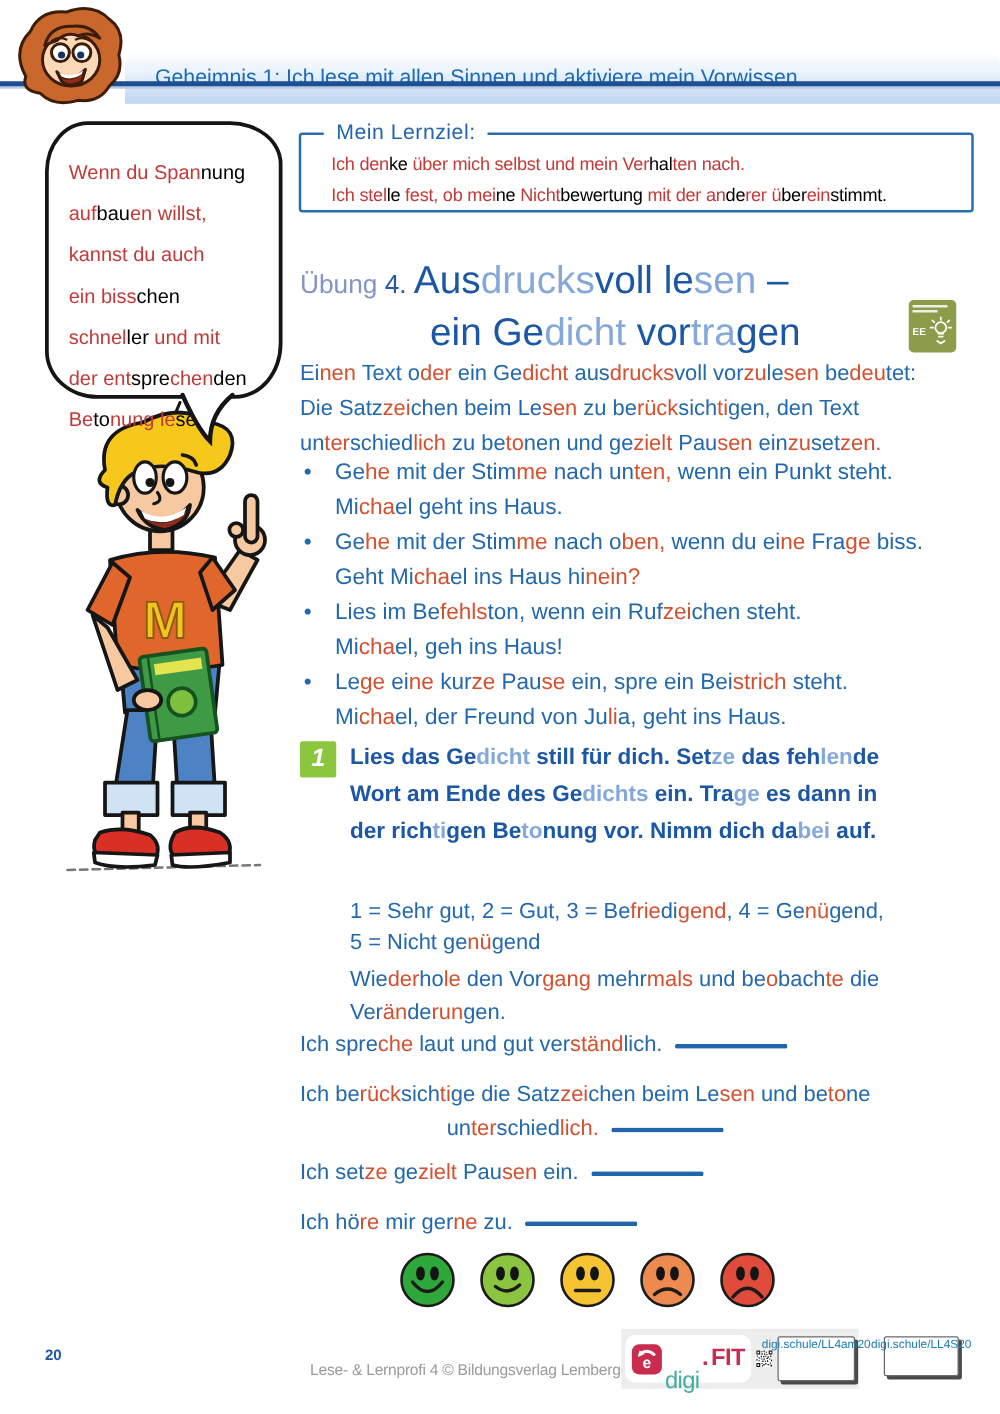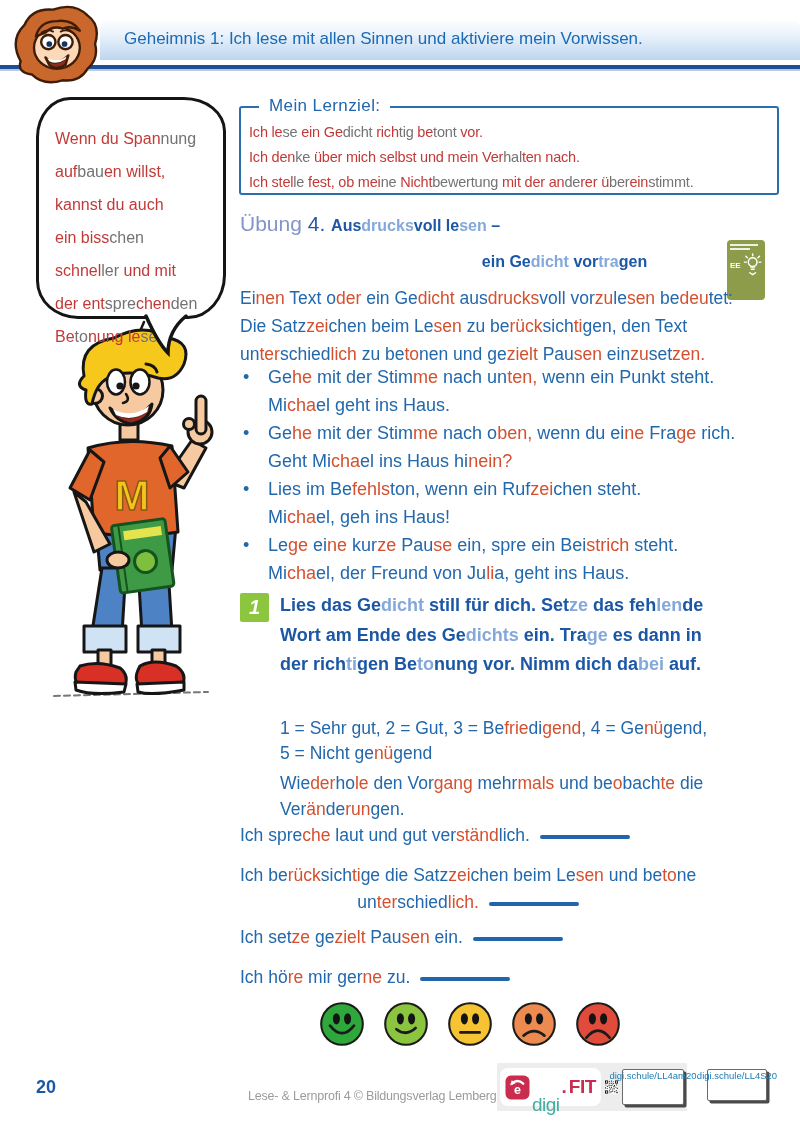--- a/index.html
+++ b/index.html
@@ -3,57 +3,57 @@
 <meta charset="utf-8">
 <style>
   html,body{margin:0;padding:0;background:#fff;}
   .page{position:relative;width:800px;height:1131px;background:#fff;overflow:hidden;
         font-family:"Liberation Sans",sans-serif;}
   .tline{white-space:nowrap;}
 
   
   .c1{color:#2268ad}.c2{color:#d4502e}
   .h1{color:#1c57a5}.h2{color:#84a8da}
-  .r1{color:#c23a38}.r2{color:#737373}
+  .r1{color:#c23a38}.r2{color:#000000}
 
   
   .girl-avatar{position:absolute;left:6px;top:2px;width:98px;height:84px;z-index:3;}
-  .hdr-bar{position:absolute;left:100px;top:18px;width:700px;height:42px;
+  .hdr-bar{position:absolute;left:100px;top:41px;width:700px;height:42px;
            background:linear-gradient(180deg,#ffffff 0%,#eaf2fb 40%,#bdd6ee 100%);
            border-radius:10px 10px 0 0;z-index:1;}
   .hdr-bar span{display:block;line-height:42px;padding-left:24px;font-size:17px;color:#1a6ab5;}
   .hdr-line{position:absolute;left:0;top:65px;width:800px;height:4px;background:#1d4f94;
             box-shadow:0 2px 0 #b9cbe4;z-index:2;}
 
   
   .bubble{position:absolute;left:36px;top:97px;width:190px;height:222px;box-sizing:border-box;
           border:3.5px solid #151515;border-radius:34px 42px 38px 42px / 40px 34px 44px 38px;
           padding:22px 6px 0 16px;z-index:1;}
   .bubble .tline{font-size:16px;line-height:33px;}
   .bubble-tail{position:absolute;left:138px;top:313px;z-index:2;}
 
   .boy{position:absolute;left:26px;top:320px;width:205px;height:385px;}
 
   
-  .lernziel{position:absolute;left:239px;top:106px;width:540px;height:89px;box-sizing:border-box;
-            border:2.5px solid #2a6fad;border-radius:3px;padding:12px 10px 0 8px;}
+  .lernziel{position:absolute;left:239px;top:106px;width:540px;height:64px;box-sizing:border-box;
+            border:2.5px solid #2a6fad;border-radius:3px;padding:12px 10px 0 24px;}
   .lz-title{position:absolute;top:-12px;left:18px;background:#fff;padding:0 10px;
             font-size:17px;color:#2366ae;letter-spacing:.4px;}
   .lernziel .tline{font-size:14.5px;letter-spacing:-0.2px;line-height:25px;}
 
   
   .ex-head{position:absolute;left:240px;top:206px;width:545px;}
   .ex-l1{line-height:36px;}
   .ex-pre{font-size:21px;color:#8394c6;}
   .ex-num{font-size:21px;color:#2a57a5;}
-  .ex-title{font-size:16px;font-weight:bold;text-align:center;}
+  .ex-title{font-size:31px;font-weight:normal;}
   .ex-l2{margin-left:104px;line-height:35px;}
 
   
-  .badge{position:absolute;left:727px;top:240px;width:38px;height:60px;background:#8d9c4a;
+  .badge{position:absolute;left:727px;top:240px;width:38px;height:42px;background:#8d9c4a;
          border-radius:4px;box-sizing:border-box;padding:4px 3px 2px 3px;}
   .badge-bars i{display:block;height:2px;background:#fff;margin-bottom:2px;opacity:.85;}
   .badge-bars i:nth-child(1){width:28px;}
   .badge-bars i:nth-child(2){width:20px;}
   .badge-row{display:flex;align-items:center;gap:2px;margin-top:2px;}
   .badge-ee{color:#fff;font-size:8px;font-weight:bold;}
 
   
   .intro{position:absolute;left:240px;top:284px;width:548px;}
   .intro .tline{font-size:17.5px;line-height:28px;}
@@ -85,21 +85,21 @@
   .s1{top:822px;} .s2{top:862px;} .s3{top:924px;} .s4{top:964px;}
 
   
   .smileys{position:absolute;left:318px;top:1000px;display:flex;gap:16px;}
   .smileys svg{width:48px;height:48px;}
   .face{stroke:#1b1b1b;stroke-width:2.6;}
   .eye{fill:#141414;}
   .mouth{fill:none;stroke:#1b1b1b;stroke-width:3.4;stroke-linecap:round;}
 
   
-  .pnum{position:absolute;left:36px;top:1077px;font-size:18px;font-weight:bold;color:#1c57a5;}
+  .pnum{position:absolute;left:36px;top:1077px;font-size:12px;font-weight:bold;color:#1c57a5;}
   .credit{position:absolute;left:248px;top:1089px;font-size:12.5px;color:#9b9b9b;letter-spacing:-0.2px;}
   .digifit-panel{position:absolute;left:497px;top:1063px;width:190px;height:48px;background:#ededed;
                  display:flex;align-items:center;padding:0 3px;gap:4px;box-sizing:border-box;}
   .brand-pill{background:#fff;border-radius:8px;height:38px;display:flex;align-items:center;
               padding:0 5px;gap:2px;}
   .brand-digi{font-size:19px;color:#3fae9f;letter-spacing:-0.5px;margin-top:35px;}
   .brand-dot{font-size:19px;color:#c92c4e;font-weight:bold;}
   .brand-fit{font-size:19px;color:#c92c4e;font-weight:bold;letter-spacing:-0.5px;}
   .qr-label{width:62px;height:36px;background:#fff;border:1.5px solid #6b6b6b;border-radius:2px;
             box-shadow:2.5px 2.5px 0 #4a4a4a;color:#1b7bb3;font-size:9.5px;line-height:1.2;
@@ -192,21 +192,20 @@
       <path d="M120 44 q9 1 11 8" fill="none" stroke-width="3"></path>
       <path d="M100 74 q5 7 -3 9" fill="none" stroke-width="2.5"></path>
       <path d="M84 88 Q104 108 126 84 Q124 100 106 104 Q90 102 84 88 Z" fill="#8f2a1c"></path>
       <path d="M87 89 Q105 99 123 86 L121 92 Q105 102 90 95 Z" fill="#fff" stroke="none"></path>
       <text x="106" y="190" text-anchor="middle" font-size="42" font-weight="bold" fill="#f2c41d" stroke="#8a5a10" stroke-width="1.5">M</text>
     </g>
   </svg>
 
   <div class="lernziel">
     <span class="lz-title">Mein Lernziel:</span>
-    <div class="tline"><span class="r1">Ich le</span><span class="r2">se</span><span class="r1"> ein Ge</span><span class="r2">dicht</span><span class="r1"> rich</span><span class="r2">tig</span><span class="r1"> be</span><span class="r2">tont</span><span class="r1"> vor.</span></div>
     <div class="tline"><span class="r1">Ich den</span><span class="r2">ke</span><span class="r1"> über mich selbst und mein Ver</span><span class="r2">hal</span><span class="r1">ten nach.</span></div>
     <div class="tline"><span class="r1">Ich stel</span><span class="r2">le</span><span class="r1"> fest, ob mei</span><span class="r2">ne</span><span class="r1"> Nicht</span><span class="r2">bewertung</span><span class="r1"> mit der an</span><span class="r2">de</span><span class="r1">rer ü</span><span class="r2">ber</span><span class="r1">ein</span><span class="r2">stimmt.</span></div>
   </div>
 
   <div class="ex-head">
     <div class="ex-l1 tline">
       <span class="ex-pre">Übung </span><span class="ex-num">4. </span><span class="ex-title"><span class="h1">Aus</span><span class="h2">drucks</span><span class="h1">voll le</span><span class="h2">sen</span><span class="h1"> –</span></span>
     </div>
     <div class="ex-l2 ex-title tline"><span class="h1">ein Ge</span><span class="h2">dicht</span><span class="h1"> vor</span><span class="h2">tra</span><span class="h1">gen</span></div>
   </div>
@@ -239,21 +238,21 @@
     <div class="brow">
       <span class="dot">•</span>
       <div class="bcontent">
         <div class="tline"><span class="c1">Ge</span><span class="c2">he</span><span class="c1"> mit der Stim</span><span class="c2">me</span><span class="c1"> nach un</span><span class="c2">ten,</span><span class="c1"> wenn ein Punkt steht.</span></div>
         <div class="tline"><span class="c1">Mi</span><span class="c2">cha</span><span class="c1">el geht ins Haus.</span></div>
       </div>
     </div>
     <div class="brow">
       <span class="dot">•</span>
       <div class="bcontent">
-        <div class="tline"><span class="c1">Ge</span><span class="c2">he</span><span class="c1"> mit der Stim</span><span class="c2">me</span><span class="c1"> nach o</span><span class="c2">ben,</span><span class="c1"> wenn du ei</span><span class="c2">ne</span><span class="c1"> Fra</span><span class="c2">ge</span><span class="c1"> rich.</span></div>
+        <div class="tline"><span class="c1">Ge</span><span class="c2">he</span><span class="c1"> mit der Stim</span><span class="c2">me</span><span class="c1"> nach o</span><span class="c2">ben,</span><span class="c1"> wenn du ei</span><span class="c2">ne</span><span class="c1"> Fra</span><span class="c2">ge</span><span class="c1"> biss.</span></div>
         <div class="tline"><span class="c1">Geht Mi</span><span class="c2">cha</span><span class="c1">el ins Haus hi</span><span class="c2">nein?</span></div>
       </div>
     </div>
     <div class="brow">
       <span class="dot">•</span>
       <div class="bcontent">
         <div class="tline"><span class="c1">Lies im Be</span><span class="c2">fehls</span><span class="c1">ton, wenn ein Ruf</span><span class="c2">zei</span><span class="c1">chen steht.</span></div>
         <div class="tline"><span class="c1">Mi</span><span class="c2">cha</span><span class="c1">el, geh ins Haus!</span></div>
       </div>
     </div>

